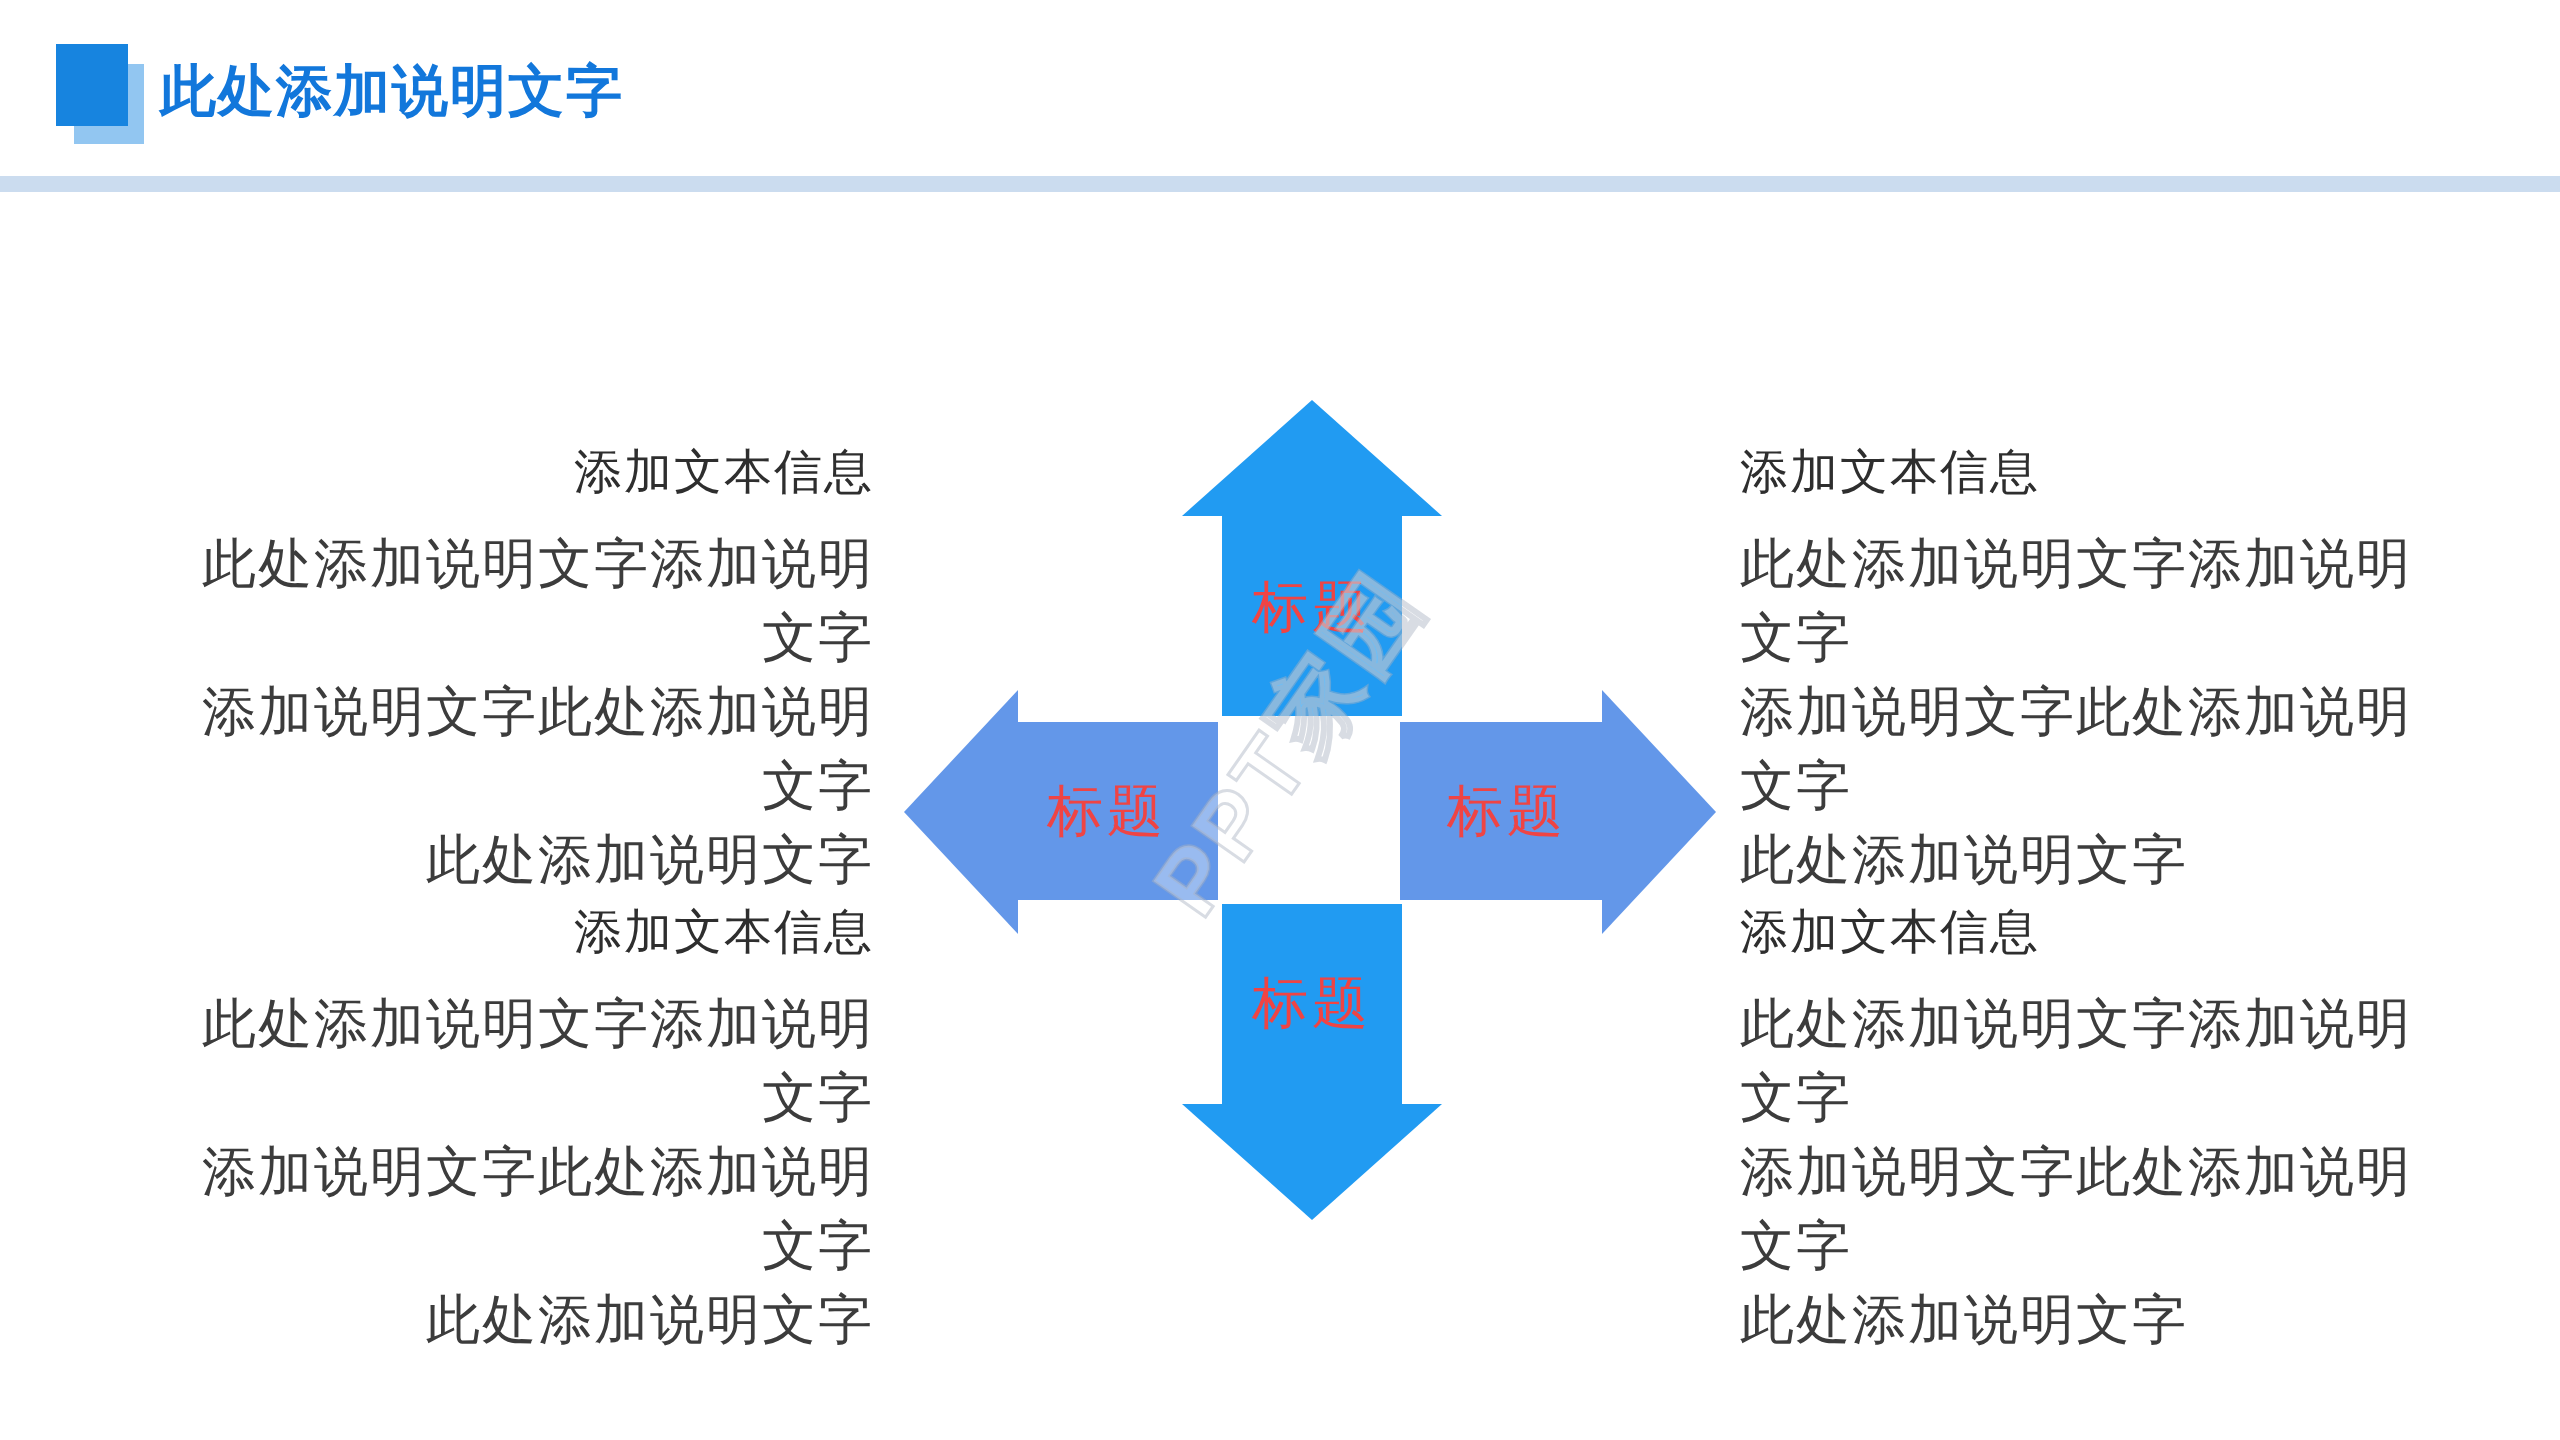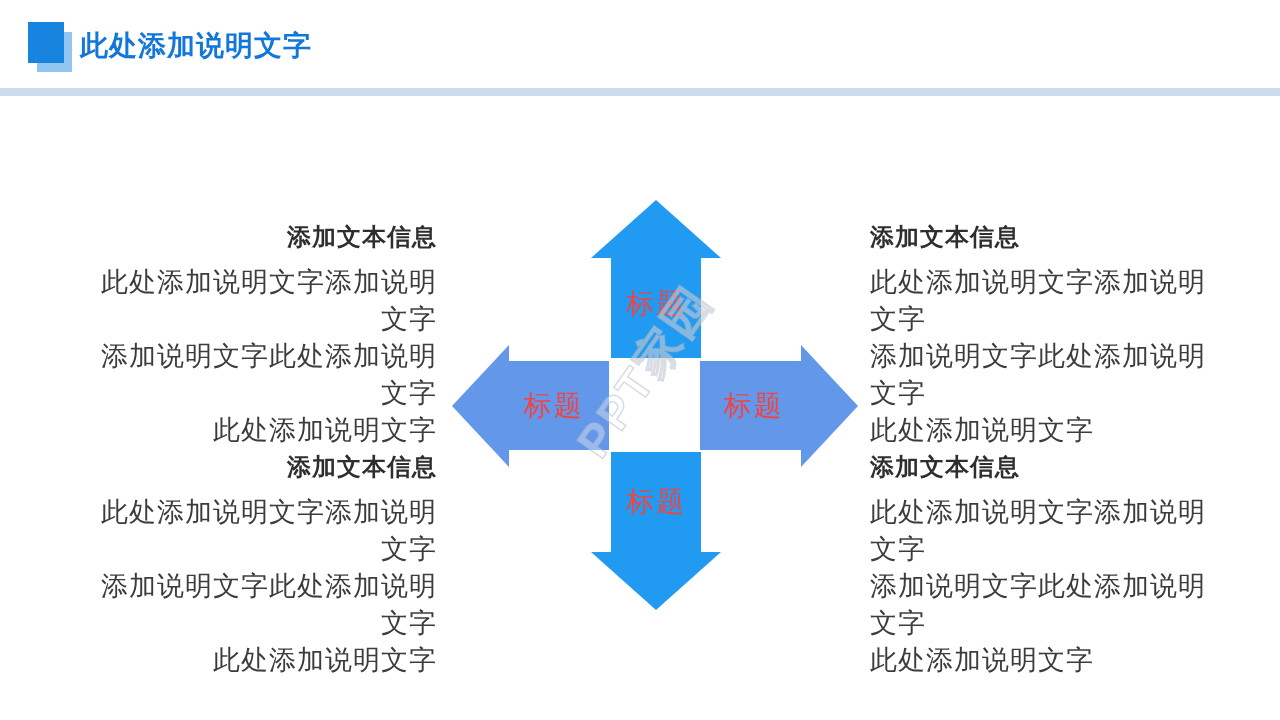--- a/index.html
+++ b/index.html
@@ -40,21 +40,21 @@
     position:absolute;left:645px;top:372px;transform:translate(-50%,-50%) rotate(-55deg);
     font-size:46px;font-weight:bold;letter-spacing:3px;white-space:nowrap;
     color:rgba(255,255,255,0.35);-webkit-text-stroke:1.5px rgba(168,178,194,0.45);
     pointer-events:none;
   }
   
   .block{position:absolute;width:337px;}
   .block.align-right{text-align:right;}
   .block.align-left{text-align:left;}
   .block-heading{
-    font-size:24px;font-weight:bold;line-height:30px;margin:0 0 12px 0;
+    font-size:24px;font-weight:normal;line-height:30px;margin:0 0 12px 0;
     color:var(--heading-text);letter-spacing:1px;
   }
   .block-line{font-size:27px;line-height:37px;color:var(--body-text);letter-spacing:1px;}
   .blk-tl{left:100px;top:222px;}
   .blk-tr{left:870px;top:222px;}
   .blk-bl{left:100px;top:452px;}
   .blk-br{left:870px;top:452px;}
 </style>
 </head>
 <body>

